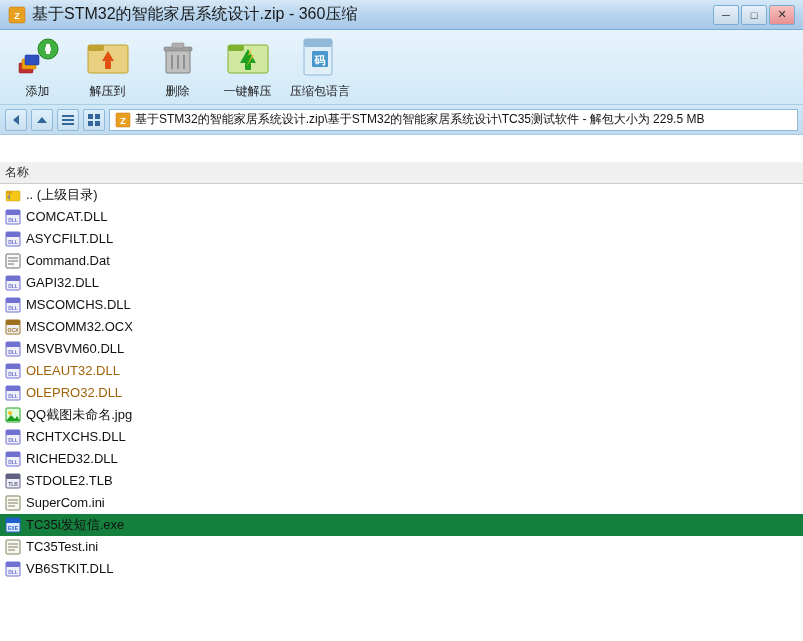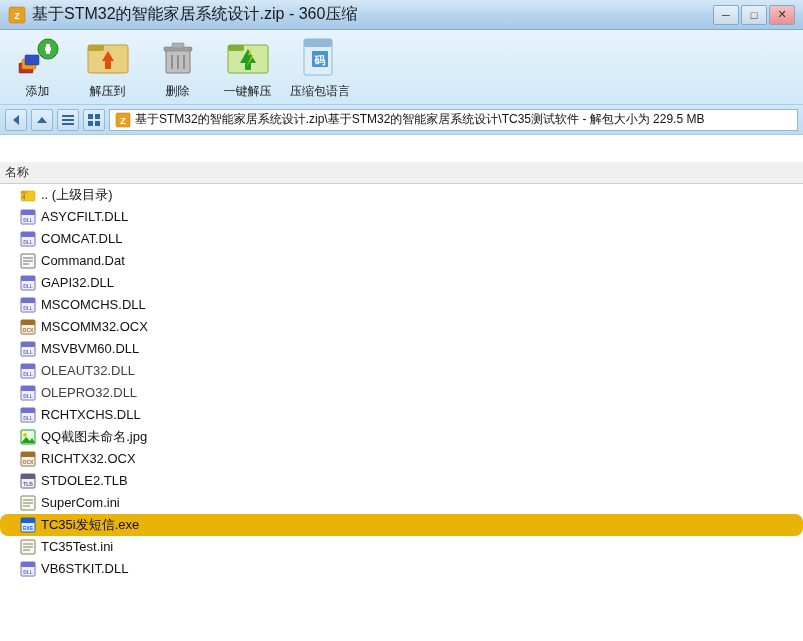--- a/index.html
+++ b/index.html
@@ -149,38 +149,38 @@
       top: 0;
       z-index: 10;
       margin-top: 27px;
     }
 
     
     .file-row {
       display: flex;
       align-items: center;
       height: 22px;
-      padding: 0 20px;
+      padding: 0 5px;
       gap: 5px;
       cursor: pointer;
       border-bottom: 1px solid transparent;
     }
     .file-icon {
       width: 16px;
       height: 16px;
       min-width: 16px;
       display: flex;
       align-items: center;
       justify-content: center;
     }
     .file-name {
       font-size: 13px;
       color: #111;
     }
-    .file-name.blue { color: #404040; }
+    .file-name.blue { color: #a16207; }
 
   </style>
 </head>
 <body>
 
 <div id="title-bar">
   <div id="title-bar-icon">
 
     <svg width="18" height="18" viewBox="0 0 18 18">
       <rect x="1" y="1" width="16" height="16" rx="2" fill="#e8a020" stroke="#c07010" stroke-width="0.5"></rect>
@@ -323,31 +323,31 @@
         <span class="file-name">.. (上级目录)</span>
       </div>
       <div class="file-row">
         <div class="file-icon">
           <svg width="16" height="16" viewBox="0 0 16 16">
         <rect x="1" y="1" width="14" height="14" rx="1" fill="#f0f0f8" stroke="#7070d0" stroke-width="1"></rect>
         <rect x="1" y="1" width="14" height="5" rx="1" fill="#7070d0"></rect>
         <text x="8" y="13" text-anchor="middle" font-size="5" fill="#7070d0" font-weight="bold">DLL</text>
       </svg>
         </div>
+        <span class="file-name">COMCAT.DLL</span>
+      </div>
+      <div class="file-row">
+        <div class="file-icon">
+          <svg width="16" height="16" viewBox="0 0 16 16">
+        <rect x="1" y="1" width="14" height="14" rx="1" fill="#f0f0f8" stroke="#7070d0" stroke-width="1"></rect>
+        <rect x="1" y="1" width="14" height="5" rx="1" fill="#7070d0"></rect>
+        <text x="8" y="13" text-anchor="middle" font-size="5" fill="#7070d0" font-weight="bold">DLL</text>
+      </svg>
+        </div>
         <span class="file-name">ASYCFILT.DLL</span>
-      </div>
-      <div class="file-row">
-        <div class="file-icon">
-          <svg width="16" height="16" viewBox="0 0 16 16">
-        <rect x="1" y="1" width="14" height="14" rx="1" fill="#f0f0f8" stroke="#7070d0" stroke-width="1"></rect>
-        <rect x="1" y="1" width="14" height="5" rx="1" fill="#7070d0"></rect>
-        <text x="8" y="13" text-anchor="middle" font-size="5" fill="#7070d0" font-weight="bold">DLL</text>
-      </svg>
-        </div>
-        <span class="file-name">COMCAT.DLL</span>
       </div>
       <div class="file-row">
         <div class="file-icon">
           <svg width="16" height="16" viewBox="0 0 16 16">
         <rect x="1" y="1" width="14" height="14" rx="1" fill="#f8f8f8" stroke="#707070" stroke-width="1"></rect>
         <line x1="3" y1="5" x2="13" y2="5" stroke="#707070" stroke-width="1"></line>
         <line x1="3" y1="8" x2="13" y2="8" stroke="#707070" stroke-width="1"></line>
         <line x1="3" y1="11" x2="9" y2="11" stroke="#707070" stroke-width="1"></line>
       </svg>
         </div>
@@ -409,46 +409,46 @@
         <rect x="1" y="1" width="14" height="14" rx="1" fill="#f0f0f8" stroke="#7070d0" stroke-width="1"></rect>
         <rect x="1" y="1" width="14" height="5" rx="1" fill="#7070d0"></rect>
         <text x="8" y="13" text-anchor="middle" font-size="5" fill="#7070d0" font-weight="bold">DLL</text>
       </svg>
         </div>
         <span class="file-name blue">OLEPRO32.DLL</span>
       </div>
       <div class="file-row">
         <div class="file-icon">
           <svg width="16" height="16" viewBox="0 0 16 16">
-        <rect x="1" y="1" width="14" height="14" rx="1" fill="#f0f0f8" stroke="#7070d0" stroke-width="1"></rect>
-        <rect x="1" y="1" width="14" height="5" rx="1" fill="#7070d0"></rect>
-        <text x="8" y="13" text-anchor="middle" font-size="5" fill="#7070d0" font-weight="bold">DLL</text>
-      </svg>
-        </div>
-        <span class="file-name">RCHTXCHS.DLL</span>
-      </div>
-      <div class="file-row">
-        <div class="file-icon">
-          <svg width="16" height="16" viewBox="0 0 16 16">
         <rect x="1" y="1" width="14" height="14" rx="1" fill="#e0ffe0" stroke="#20a020" stroke-width="1"></rect>
         <circle cx="5" cy="6" r="2" fill="#f0c020"></circle>
         <polygon points="1,14 6,8 10,12 12,9 15,14" fill="#20a020"></polygon>
       </svg>
         </div>
         <span class="file-name">QQ截图未命名.jpg</span>
       </div>
       <div class="file-row">
         <div class="file-icon">
           <svg width="16" height="16" viewBox="0 0 16 16">
-        <rect x="1" y="1" width="14" height="14" rx="1" fill="#f0f0f8" stroke="#a07020" stroke-width="1"></rect>
-        <rect x="1" y="1" width="14" height="5" rx="1" fill="#a07020"></rect>
-        <text x="8" y="13" text-anchor="middle" font-size="5" fill="#a07020" font-weight="bold">OCX</text>
-      </svg>
-        </div>
-        <span class="file-name">RICHTX32.OCX</span>
+        <rect x="1" y="1" width="14" height="14" rx="1" fill="#f0f0f8" stroke="#7070d0" stroke-width="1"></rect>
+        <rect x="1" y="1" width="14" height="5" rx="1" fill="#7070d0"></rect>
+        <text x="8" y="13" text-anchor="middle" font-size="5" fill="#7070d0" font-weight="bold">DLL</text>
+      </svg>
+        </div>
+        <span class="file-name">RCHTXCHS.DLL</span>
+      </div>
+      <div class="file-row">
+        <div class="file-icon">
+          <svg width="16" height="16" viewBox="0 0 16 16">
+        <rect x="1" y="1" width="14" height="14" rx="1" fill="#f0f0f8" stroke="#7070d0" stroke-width="1"></rect>
+        <rect x="1" y="1" width="14" height="5" rx="1" fill="#7070d0"></rect>
+        <text x="8" y="13" text-anchor="middle" font-size="5" fill="#7070d0" font-weight="bold">DLL</text>
+      </svg>
+        </div>
+        <span class="file-name">RICHED32.DLL</span>
       </div>
       <div class="file-row">
         <div class="file-icon">
           <svg width="16" height="16" viewBox="0 0 16 16">
         <rect x="1" y="1" width="14" height="14" rx="1" fill="#f0f0f8" stroke="#606080" stroke-width="1"></rect>
         <rect x="1" y="1" width="14" height="5" rx="1" fill="#606080"></rect>
         <text x="8" y="13" text-anchor="middle" font-size="5" fill="#606080" font-weight="bold">TLB</text>
       </svg>
         </div>
         <span class="file-name">STDOLE2.TLB</span>
@@ -457,21 +457,21 @@
         <div class="file-icon">
           <svg width="16" height="16" viewBox="0 0 16 16">
         <rect x="1" y="1" width="14" height="14" rx="1" fill="#f8f8f0" stroke="#808060" stroke-width="1"></rect>
         <line x1="3" y1="5" x2="13" y2="5" stroke="#808060" stroke-width="1"></line>
         <line x1="3" y1="8" x2="13" y2="8" stroke="#808060" stroke-width="1"></line>
         <line x1="3" y1="11" x2="10" y2="11" stroke="#808060" stroke-width="1"></line>
       </svg>
         </div>
         <span class="file-name">SuperCom.ini</span>
       </div>
-      <div class="file-row" style="background: #eab308; border-radius: 8px;">
+      <div class="file-row" style="background: #15803d;">
         <div class="file-icon">
           <svg width="16" height="16" viewBox="0 0 16 16">
         <rect x="1" y="1" width="14" height="14" rx="1" fill="#dde8ff" stroke="#2060cc" stroke-width="1"></rect>
         <rect x="1" y="1" width="14" height="5" rx="1" fill="#2060cc"></rect>
         <text x="8" y="13" text-anchor="middle" font-size="5" fill="#2060cc" font-weight="bold">EXE</text>
       </svg>
         </div>
         <span class="file-name">TC35i发短信.exe</span>
       </div>
       <div class="file-row">

